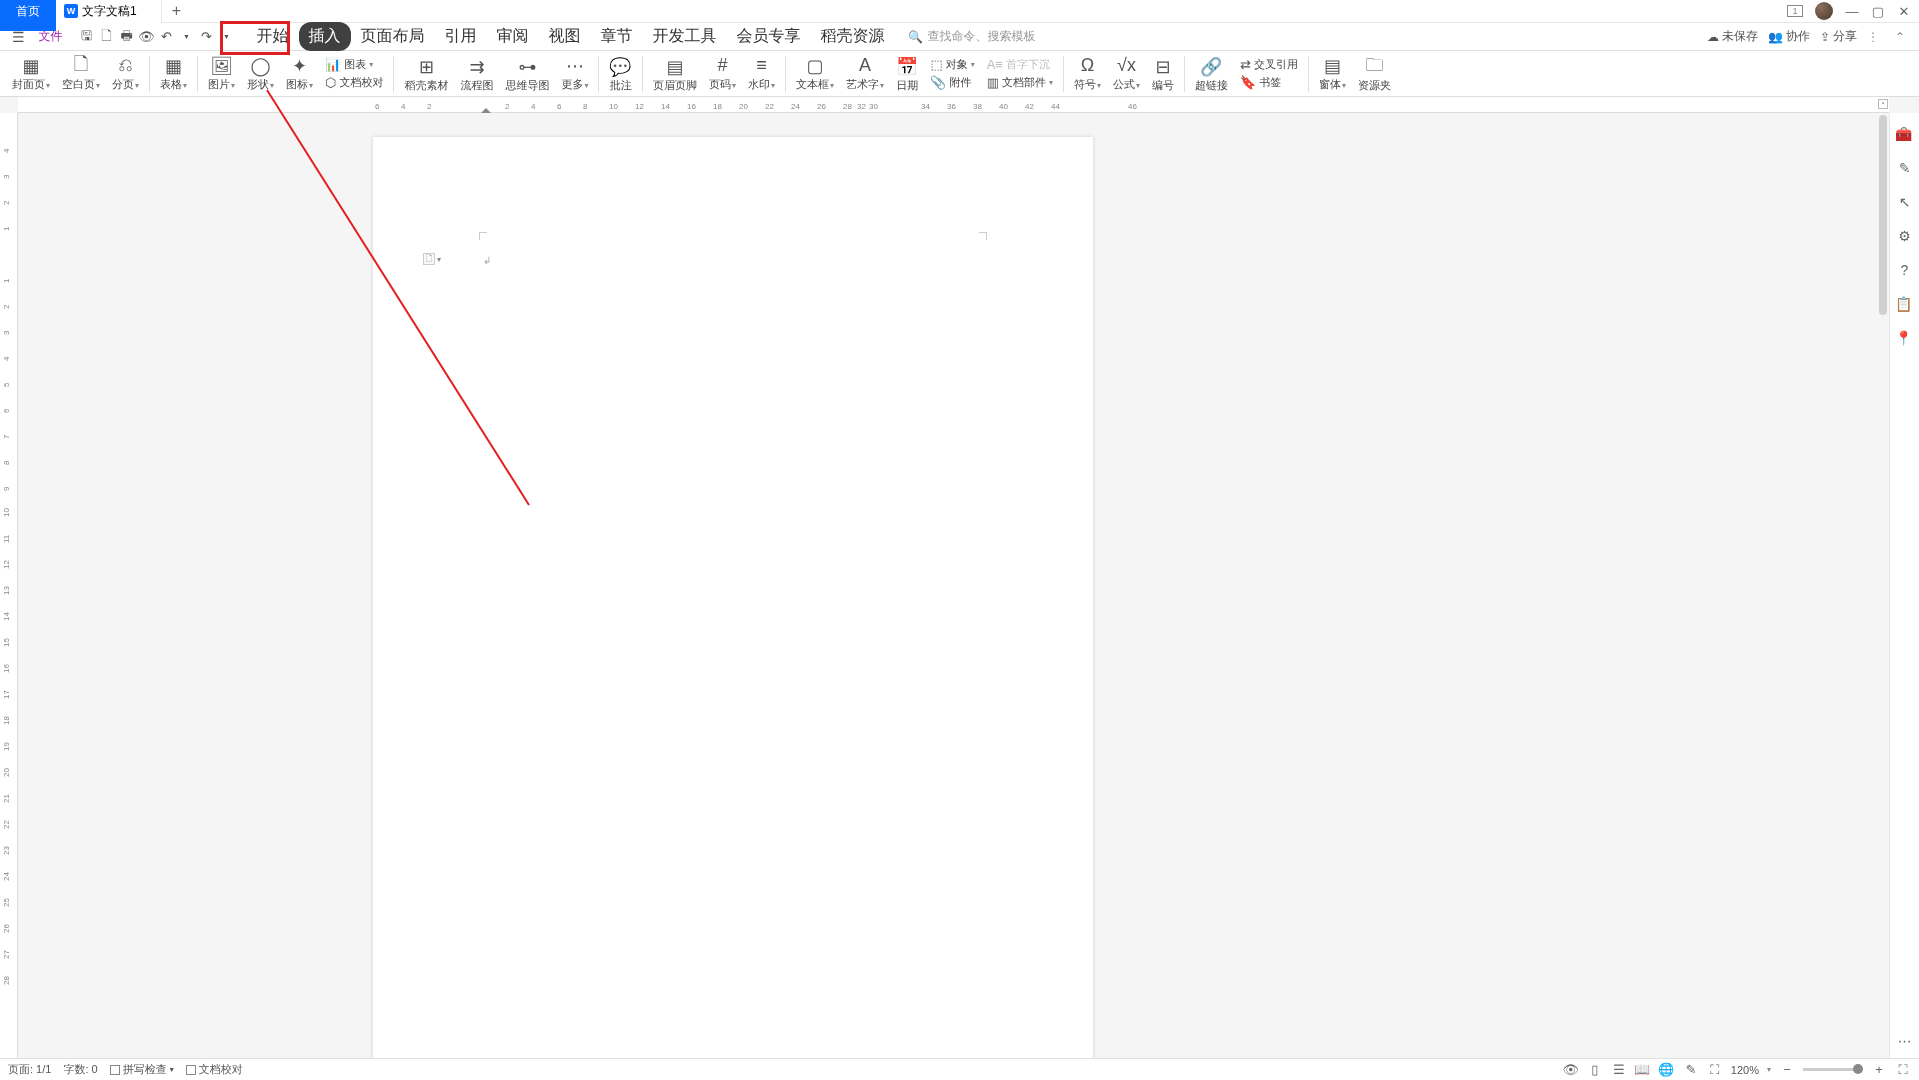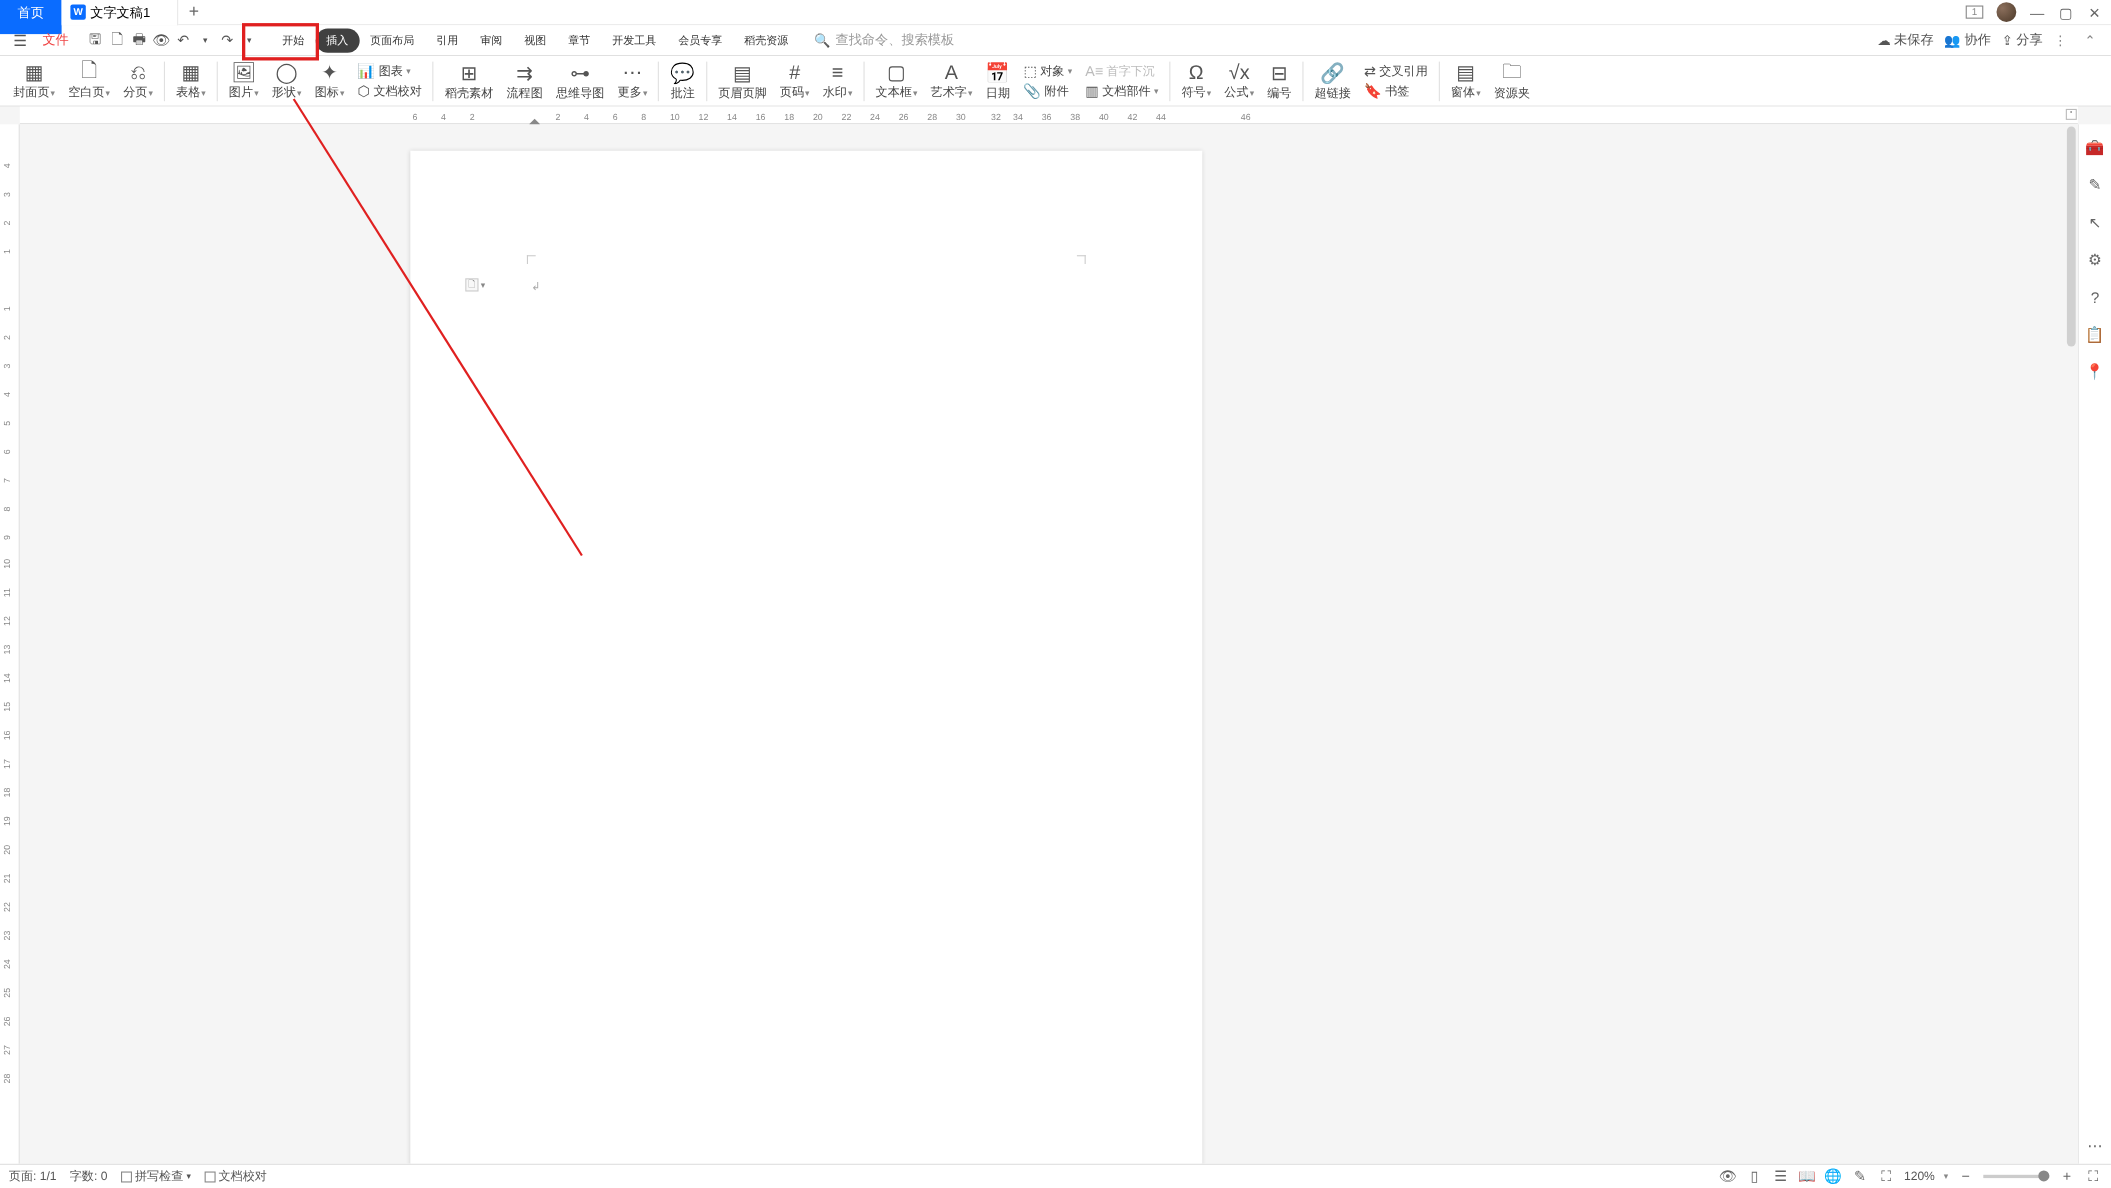--- a/index.html
+++ b/index.html
@@ -10,25 +10,25 @@
 .tab-doc { background: #fff; display: flex; align-items: center; padding: 0 24px 0 8px; font-size: 12px; height: 23px; gap: 4px; border-right: 1px solid #e8e8e8; position: relative; }
 .tab-doc .wicon { width: 14px; height: 14px; background: #0a6cff; border-radius: 2px; display: inline-flex; align-items: center; justify-content: center; color: #fff; font-size: 9px; font-weight: bold; }
 .tab-add { padding: 0 10px; color: #666; font-size: 16px; cursor: pointer; }
 .titlebar-right { margin-left: auto; display: flex; align-items: center; gap: 12px; padding-right: 8px; }
 .square-icon { width: 16px; height: 12px; border: 1px solid #888; display: inline-flex; align-items: center; justify-content: center; font-size: 9px; color: #888; }
 .avatar { width: 18px; height: 18px; border-radius: 50%; background: radial-gradient(circle at 30% 30%, #8b6f5c, #4a3828); }
 .winbtn { width: 14px; color: #666; font-size: 13px; text-align: center; cursor: pointer; }
 
 .menubar { height: 28px; background: #fff; display: flex; align-items: center; border-bottom: 1px solid #e0e0e0; padding: 0 8px; gap: 2px; }
 .hamburger { font-size: 14px; color: #555; padding: 0 4px; }
-.menu-file { font-size: 12px; color: #ef4444; padding: 0 8px; }
+.menu-file { font-size: 12px; color: #a21caf; padding: 0 8px; }
 .qa-icon { width: 16px; height: 16px; color: #555; display: inline-flex; align-items: center; justify-content: center; font-size: 13px; }
 .qa-group { display: flex; gap: 4px; padding: 0 6px; }
 .menu-tabs { display: flex; gap: 0; margin-left: 4px; }
-.menu-tab { font-size: 10px; color: #333; padding: 4px 10px; cursor: pointer; }
+.menu-tab { font-size: 16px; color: #333; padding: 4px 10px; cursor: pointer; }
 .menu-tab.active { background: #404040; color: #fff; border-radius: 12px; }
 .search-box { display: flex; align-items: center; margin-left: 12px; color: #999; font-size: 12px; gap: 4px; }
 .menubar-right { margin-left: auto; display: flex; align-items: center; gap: 10px; font-size: 12px; color: #555; }
 .mbr-item { display: flex; align-items: center; gap: 3px; }
 .collapse-arrow { color: #888; padding: 0 6px; }
 
 .ribbon { height: 46px; background: #fff; display: flex; align-items: center; padding: 2px 6px; border-bottom: 1px solid #ddd; gap: 0; }
 .rb-item { display: flex; flex-direction: column; align-items: center; justify-content: center; padding: 0 6px; font-size: 11px; color: #444; min-width: 30px; cursor: pointer; }
 .rb-item .ico { height: 22px; display: flex; align-items: center; justify-content: center; font-size: 18px; color: #555; }
 .rb-item .lbl { font-size: 11px; line-height: 14px; white-space: nowrap; }
@@ -306,21 +306,21 @@
       <span class="tick" style="left: 617px;">12</span>
       <span class="tick" style="left: 643px;">14</span>
       <span class="tick" style="left: 669px;">16</span>
       <span class="tick" style="left: 695px;">18</span>
       <span class="tick" style="left: 721px;">20</span>
       <span class="tick" style="left: 747px;">22</span>
       <span class="tick" style="left: 773px;">24</span>
       <span class="tick" style="left: 799px;">26</span>
       <span class="tick" style="left: 825px;">28</span>
       <span class="tick" style="left: 851px;">30</span>
-      <span class="tick" style="left: 883px;">32</span>
+      <span class="tick" style="left: 839px;">32</span>
       <span class="tick" style="left: 903px;">34</span>
       <span class="tick" style="left: 929px;">36</span>
       <span class="tick" style="left: 955px;">38</span>
       <span class="tick" style="left: 981px;">40</span>
       <span class="tick" style="left: 1007px;">42</span>
       <span class="tick" style="left: 1033px;">44</span>
       <span class="tick" style="left: 1110px;">46</span>
     </div>
   <div class="vruler">
       <span class="tick" style="top: 40px;">4</span>

